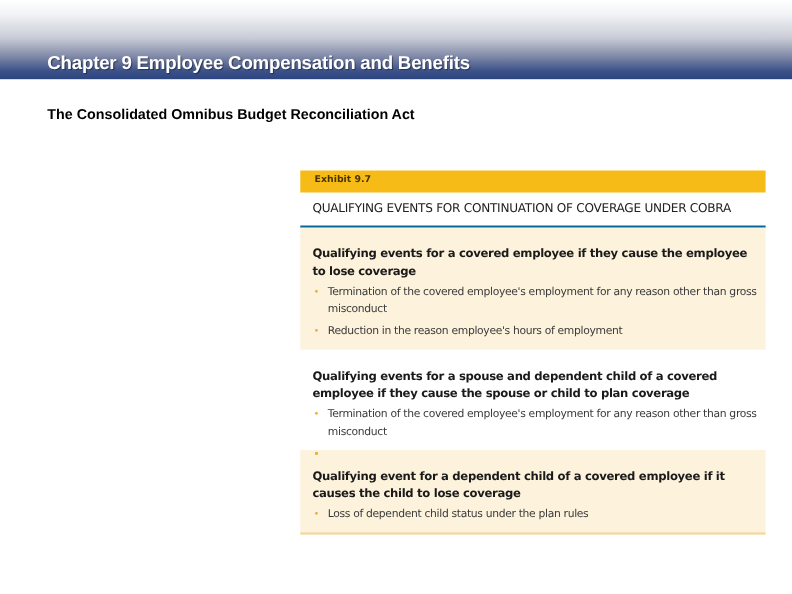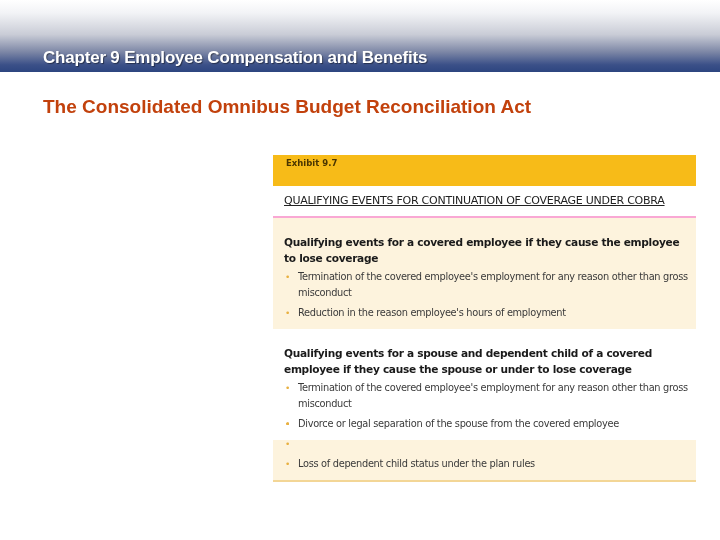--- a/index.html
+++ b/index.html
@@ -13,36 +13,35 @@
     background: linear-gradient(to bottom, #ffffff 0%, #f2f3f6 18%, #c9ccd6 48%, #7d87a6 72%, #3b5088 90%, #2d4580 100%);
   }
   .chapter-title {
     position: absolute; left: 43px; top: 48px;
     font-size: 17px; font-weight: bold; color: #ffffff;
     text-shadow: 1px 1px 1px rgba(0,0,0,0.45);
     letter-spacing: -0.2px; white-space: nowrap;
   }
   .slide-title {
     position: absolute; left: 43px; top: 96px;
-    font-size: 19px; font-weight: bold; color: #c2410c;
+    font-size: 13px; font-weight: bold; color: #000000;
     white-space: nowrap;
   }
   .exhibit {
     position: absolute; left: 273px; top: 155px; width: 423px;
     font-family: "DejaVu Sans", sans-serif;
   }
   .exhibit-bar {
-    background: #f7bb18; height: 31px; padding-left: 13px;
+    background: #f7bb18; height: 20px; padding-left: 13px;
     font-size: 8.5px; font-weight: bold; color: #4a3500; line-height: 16px;
   }
   .exhibit-heading {
     padding: 8px 0 0 11px; height: 22px;
     font-size: 11px; color: #222; white-space: nowrap; letter-spacing: -0.25px;
-    border-bottom: 2px solid #f9a8d4;
-    text-decoration: underline;
+    border-bottom: 2px solid #0369a1;
   }
   .section { padding: 16px 6px 4px 11px; }
   .section.cream { background: #fdf3dd; }
   .section.white { background: #ffffff; }
   .section-title {
     font-size: 10.6px; font-weight: bold; color: #1a1a1a; line-height: 16px;
     letter-spacing: -0.3px; margin-bottom: 3px;
   }
   .bullets { list-style: none; margin: 0; padding: 0; }
   .bullets li {
@@ -68,29 +67,30 @@
 
   <div class="section cream">
     <div class="section-title">Qualifying events for a covered employee if they cause the employee to lose coverage</div>
     <ul class="bullets">
       <li><span class="dot">•</span><span>Termination of the covered employee's employment for any reason other than gross misconduct</span></li>
       <li><span class="dot">•</span><span>Reduction in the reason employee's hours of employment</span></li>
     </ul>
   </div>
 
   <div class="section white">
-    <div class="section-title">Qualifying events for a spouse and dependent child of a covered employee if they cause the spouse or under to lose coverage</div>
+    <div class="section-title">Qualifying events for a spouse and dependent child of a covered employee if they cause the spouse or child to plan coverage</div>
     <ul class="bullets">
       <li><span class="dot">•</span><span>Termination of the covered employee's employment for any reason other than gross misconduct</span></li>
       <li><span class="dot">•</span></li>
       <li><span class="dot">•</span></li>
-      <li><span class="dot">•</span><span>Divorce or legal separation of the spouse from the covered employee</span></li>
+      <li><span class="dot">•</span></li>
       <li><span class="dot">•</span></li>
     </ul>
   </div>
 
   <div class="section cream">
+    <div class="section-title">Qualifying event for a dependent child of a covered employee if it causes the child to lose coverage</div>
     <ul class="bullets">
       <li><span class="dot">•</span><span>Loss of dependent child status under the plan rules</span></li>
     </ul>
   </div>
   <div class="exhibit-bottom"></div>
 </div>
 
 </body></html>

